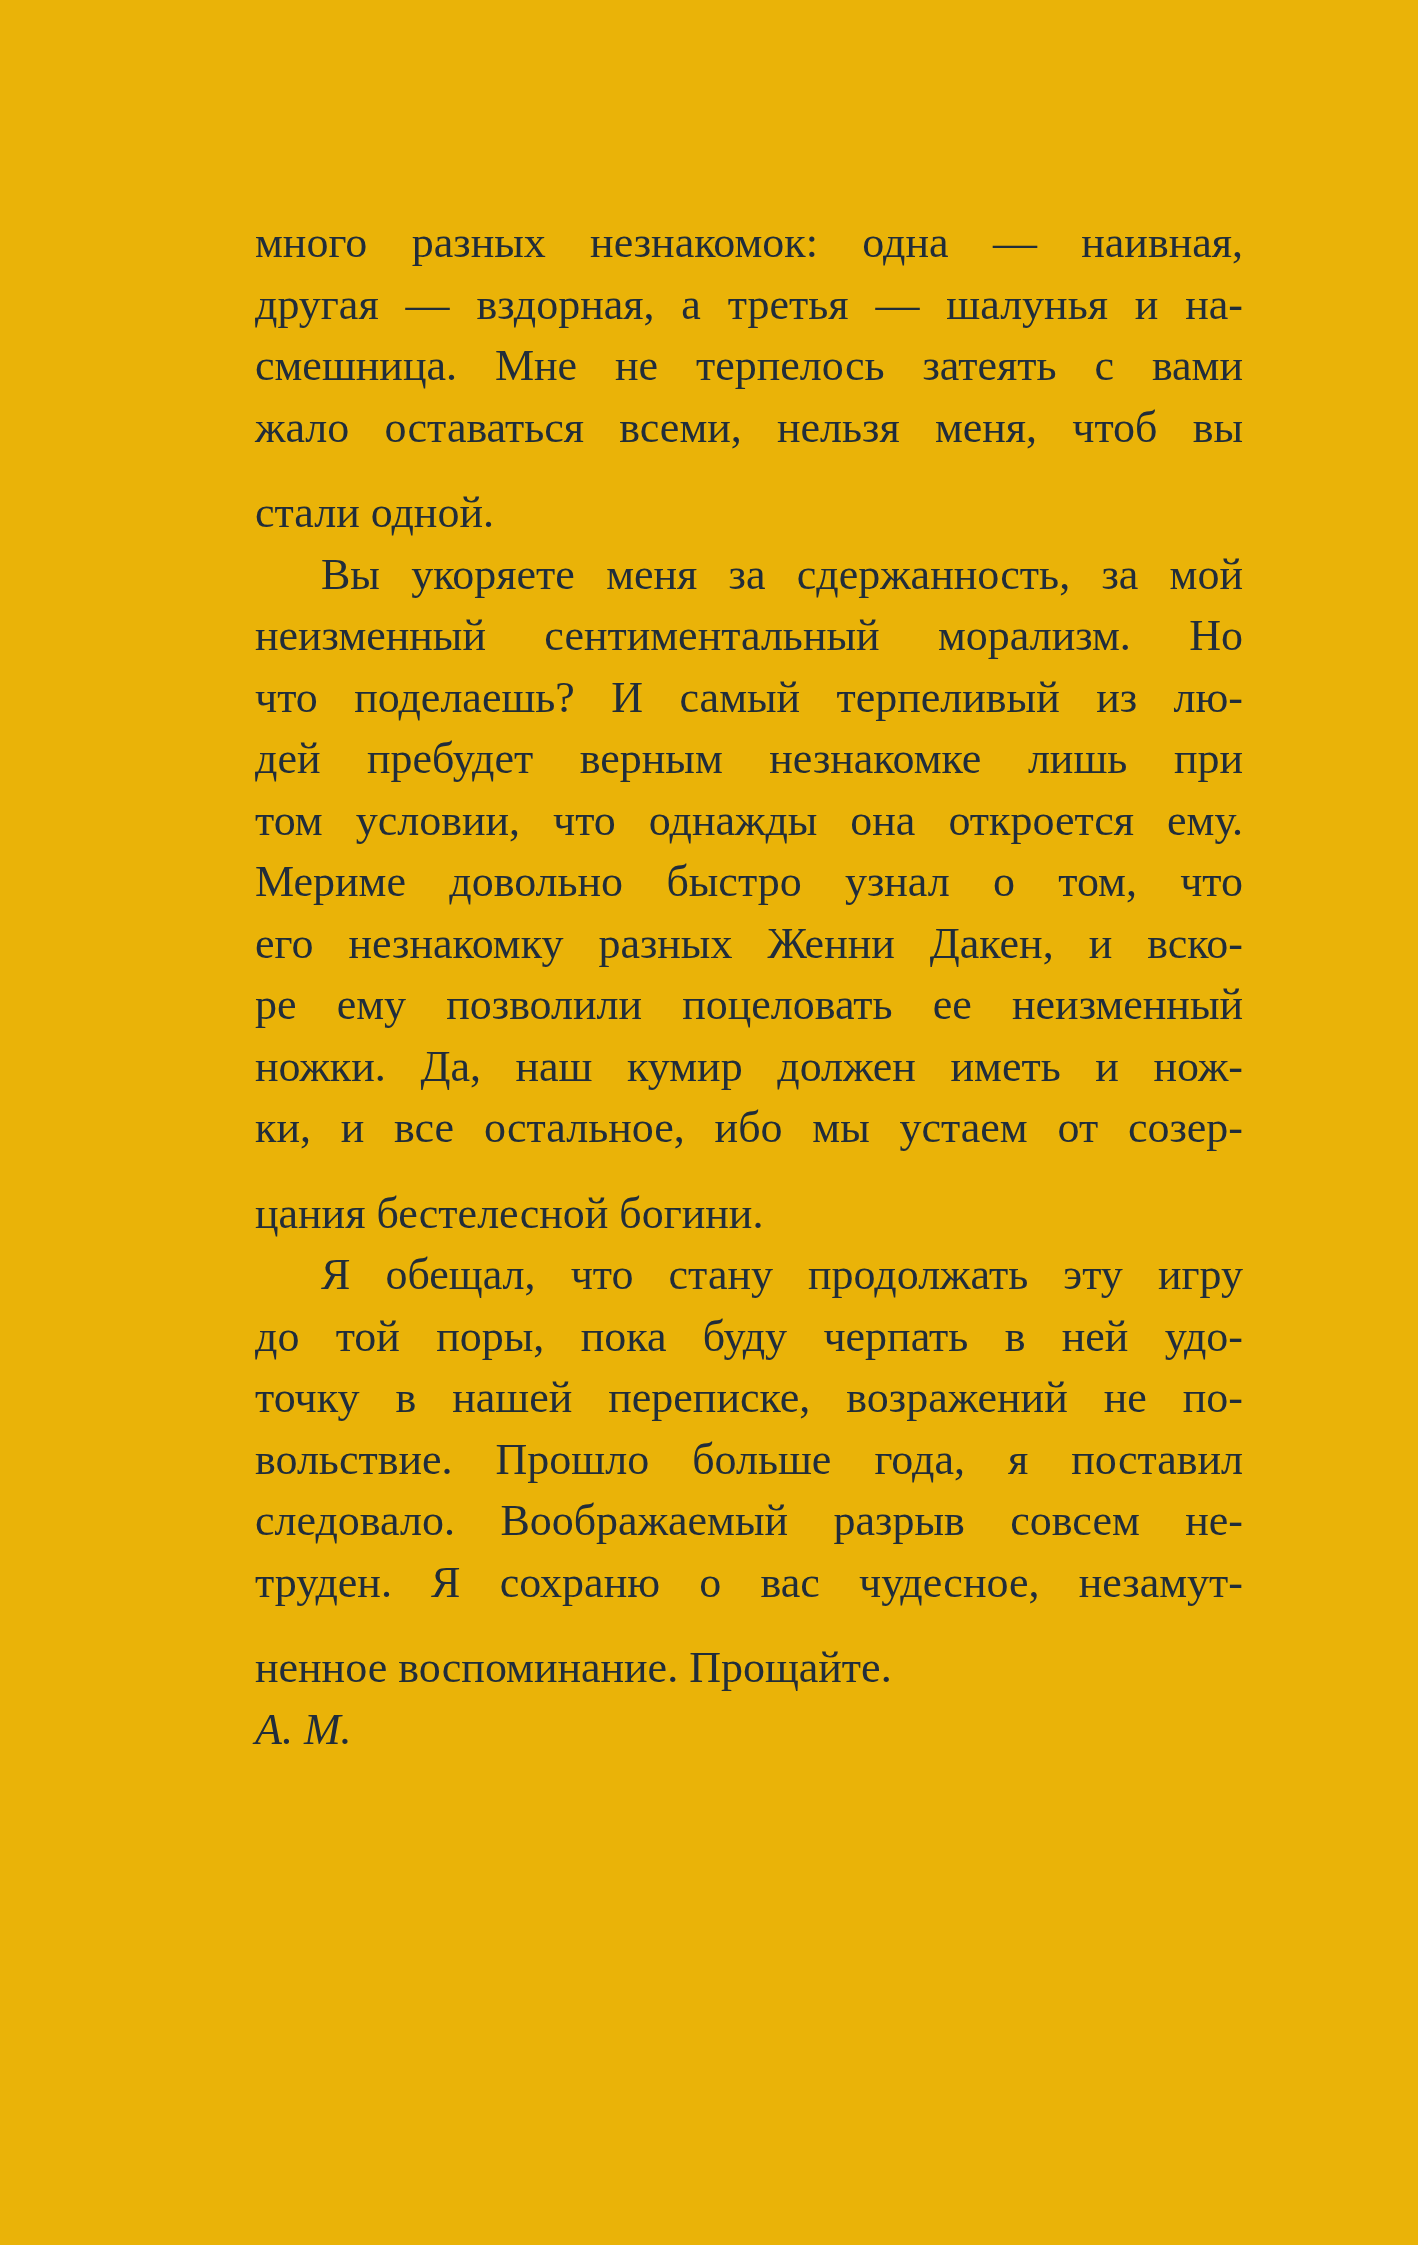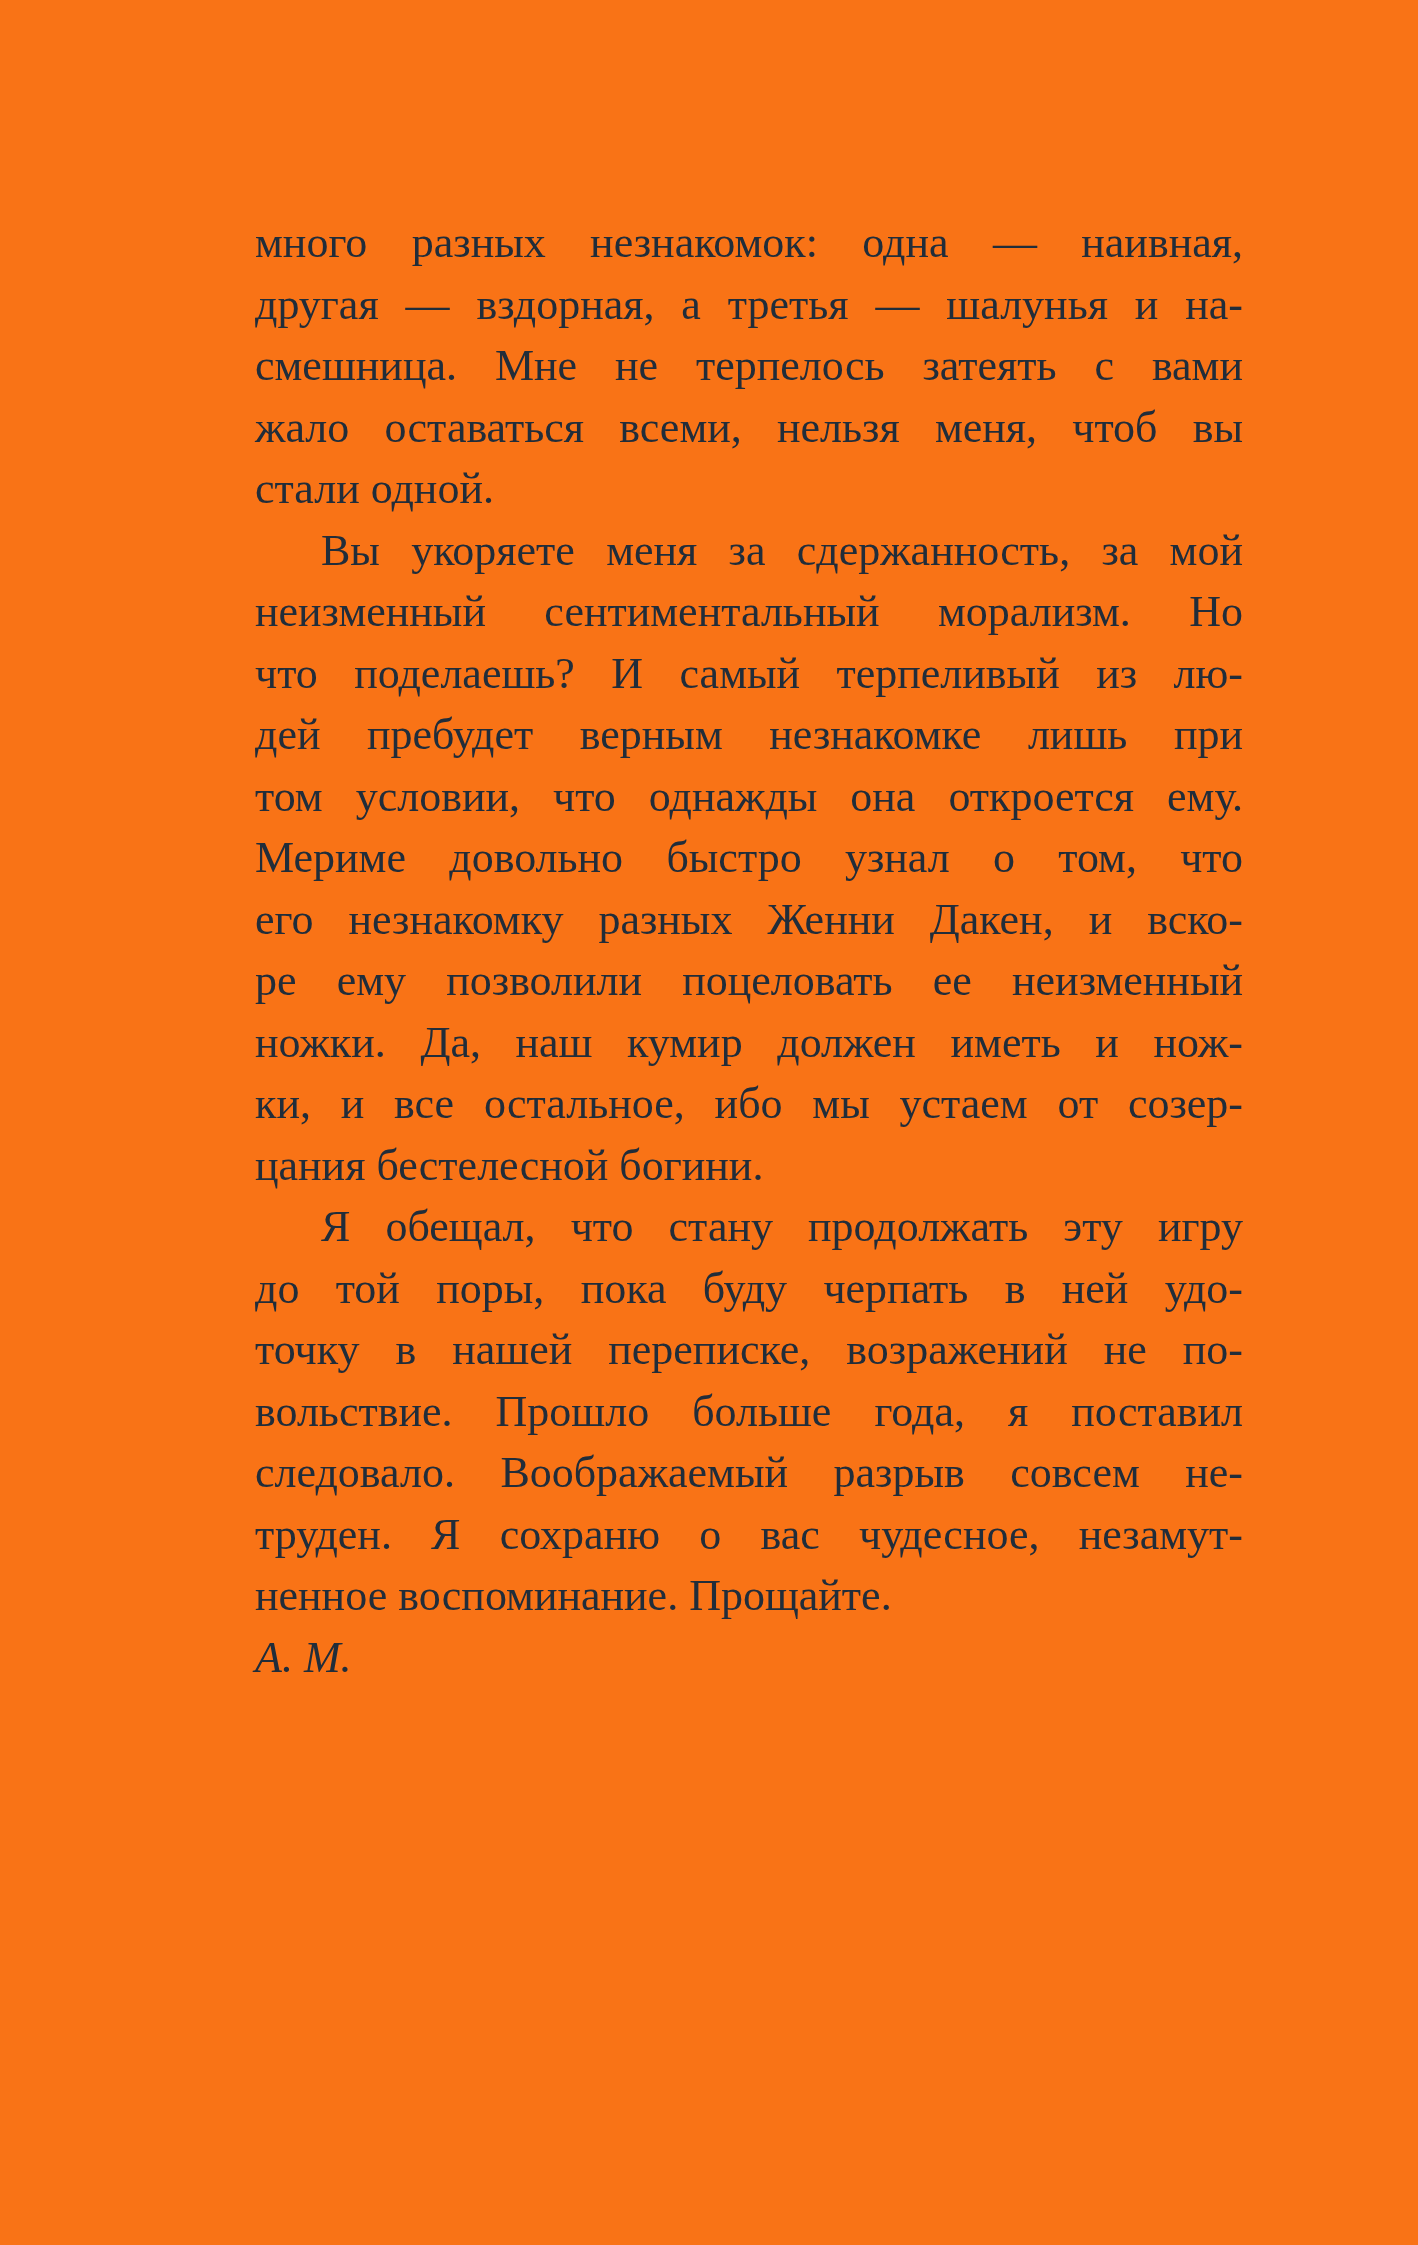--- a/index.html
+++ b/index.html
@@ -4,21 +4,21 @@
 <style>
   html, body {
     margin: 0;
     padding: 0;
     background: #ffffff;
   }
   .page {
     position: relative;
     width: 1418px;
     height: 2245px;
-    background: #f97316;
+    background: #eab308;
     overflow: hidden;
   }
   .text-block {
     position: absolute;
     left: 255px;
     top: 212px;
     width: 988px;
     font-family: "Liberation Serif", serif;
     font-size: 44px;
     line-height: 61.5px;
@@ -26,20 +26,21 @@
   }
   .line {
     height: 61.5px;
     text-align: justify;
     text-align-last: justify;
     white-space: normal;
     overflow: visible;
   }
   .line.para-end {
     text-align-last: left;
+    margin-top: 24px;
   }
   .line.indent {
     text-indent: 66px;
   }
   .signature {
     height: 61.5px;
     font-style: italic;
   }
 </style>
 </head>

